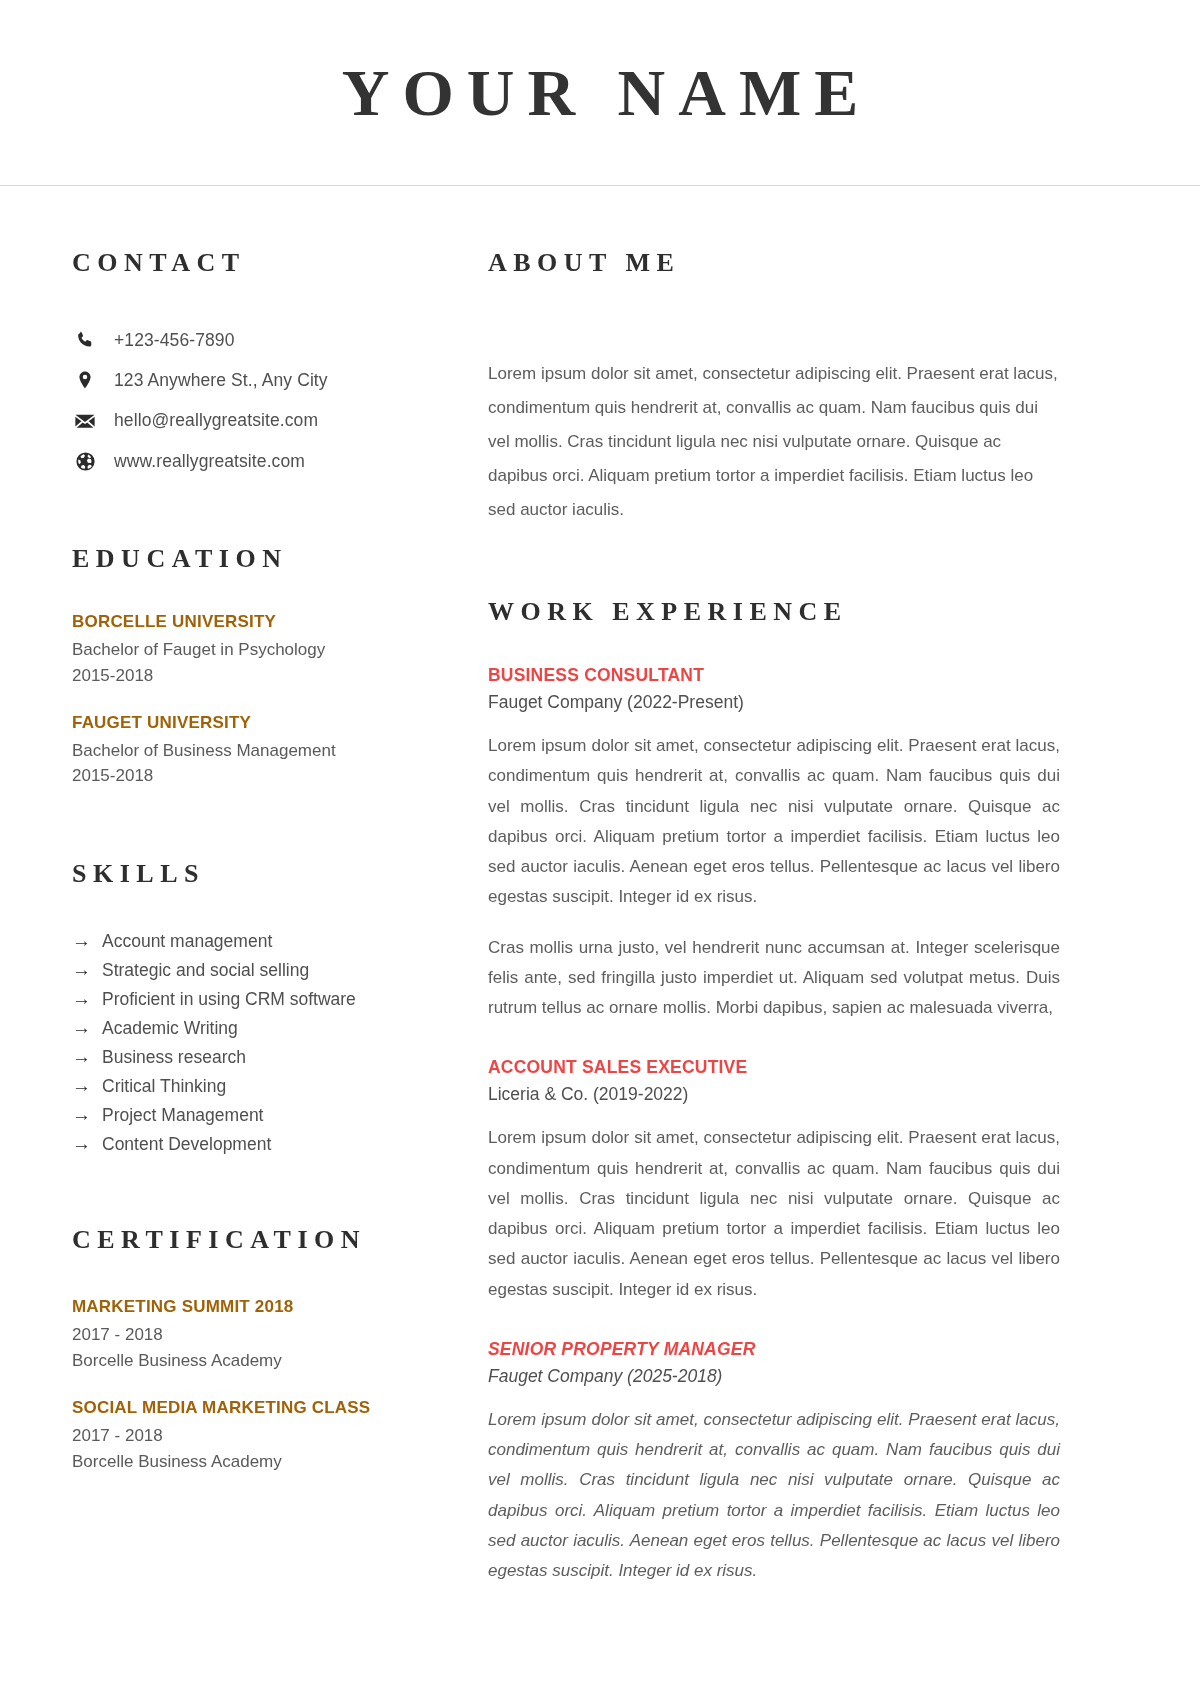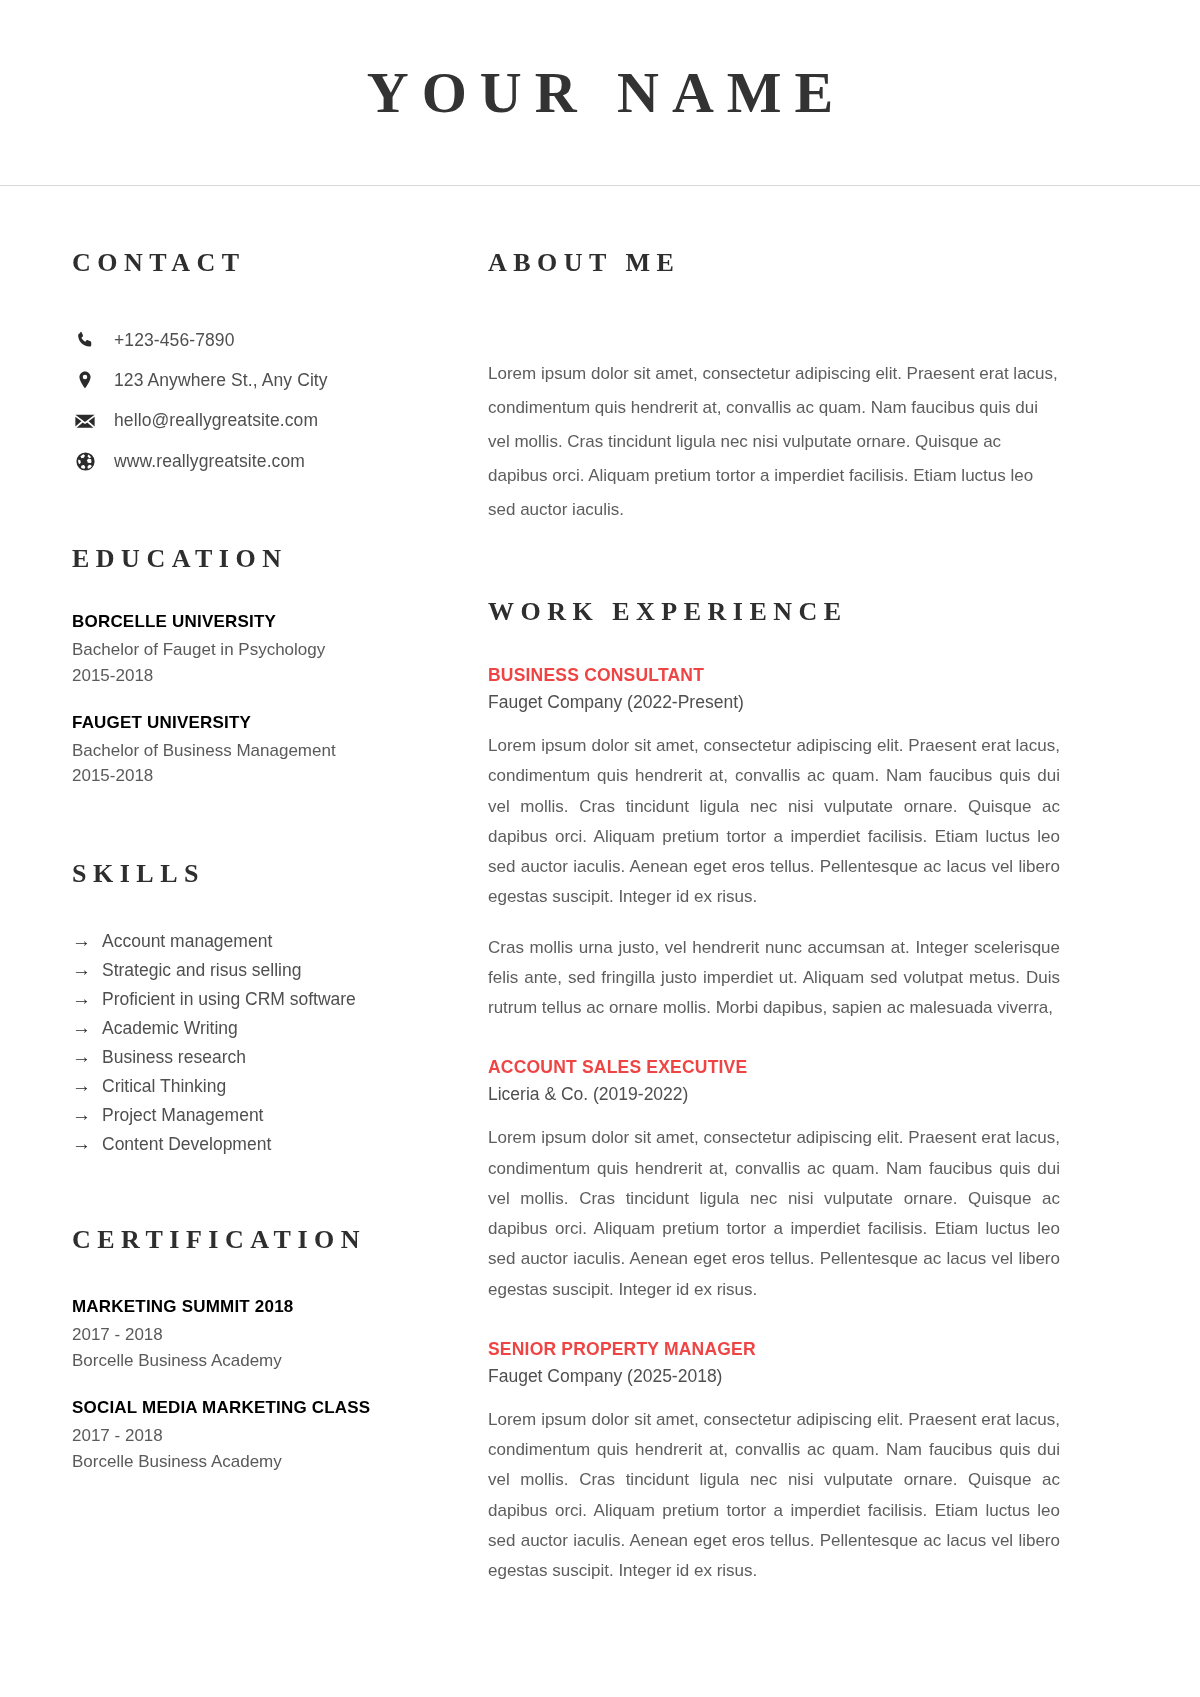--- a/index.html
+++ b/index.html
@@ -21,21 +21,21 @@
   .header {
     height: 186px;
     display: flex;
     align-items: center;
     justify-content: center;
     border-bottom: 1px solid #d8d8d8;
   }
 
   .name-title {
     font-family: "Liberation Serif", serif;
-    font-size: 58px;
+    font-size: 66px;
     font-weight: 700;
     letter-spacing: 13px;
     color: #333333;
     text-indent: 13px;
     white-space: nowrap;
   }
 
   
   .content {
     display: flex;
@@ -90,21 +90,21 @@
     letter-spacing: 0.1px;
   }
 
   
   .entry { margin-bottom: 24px; }
   .entry:last-child { margin-bottom: 0; }
 
   .entry-title {
     font-size: 17px;
     font-weight: 700;
-    color: #000000;
+    color: #a16207;
     letter-spacing: 0.2px;
     margin-bottom: 5px;
     text-transform: uppercase;
   }
 
   .entry-line {
     font-size: 17px;
     color: #5a5a5a;
     line-height: 1.52;
   }
@@ -135,21 +135,21 @@
   
   .about-text {
     font-size: 17px;
     color: #5d5d5d;
     line-height: 2.0;
     text-align: left;
   }
 
   
   .job { margin-bottom: 34px; }
-  .job:last-child { margin-bottom: 4px; }
+  .job:last-child { margin-bottom: 4px; font-style: italic; }
 
   .job-title {
     font-size: 17.5px;
     font-weight: 700;
     color: #ef4444;
     letter-spacing: 0.2px;
     margin-bottom: 6px;
     text-transform: uppercase;
   }
 
@@ -230,21 +230,21 @@
       </div>
 
     <h2 class="section-heading sec-skills">SKILLS</h2>
     <ul class="skills-list" id="skills-list">
         <li class="skill-row">
           <span class="skill-arrow">→</span>
           <span class="skill-text">Account management</span>
         </li>
         <li class="skill-row">
           <span class="skill-arrow">→</span>
-          <span class="skill-text">Strategic and risus selling</span>
+          <span class="skill-text">Strategic and social selling</span>
         </li>
         <li class="skill-row">
           <span class="skill-arrow">→</span>
           <span class="skill-text">Proficient in using CRM software</span>
         </li>
         <li class="skill-row">
           <span class="skill-arrow">→</span>
           <span class="skill-text">Academic Writing</span>
         </li>
         <li class="skill-row">

